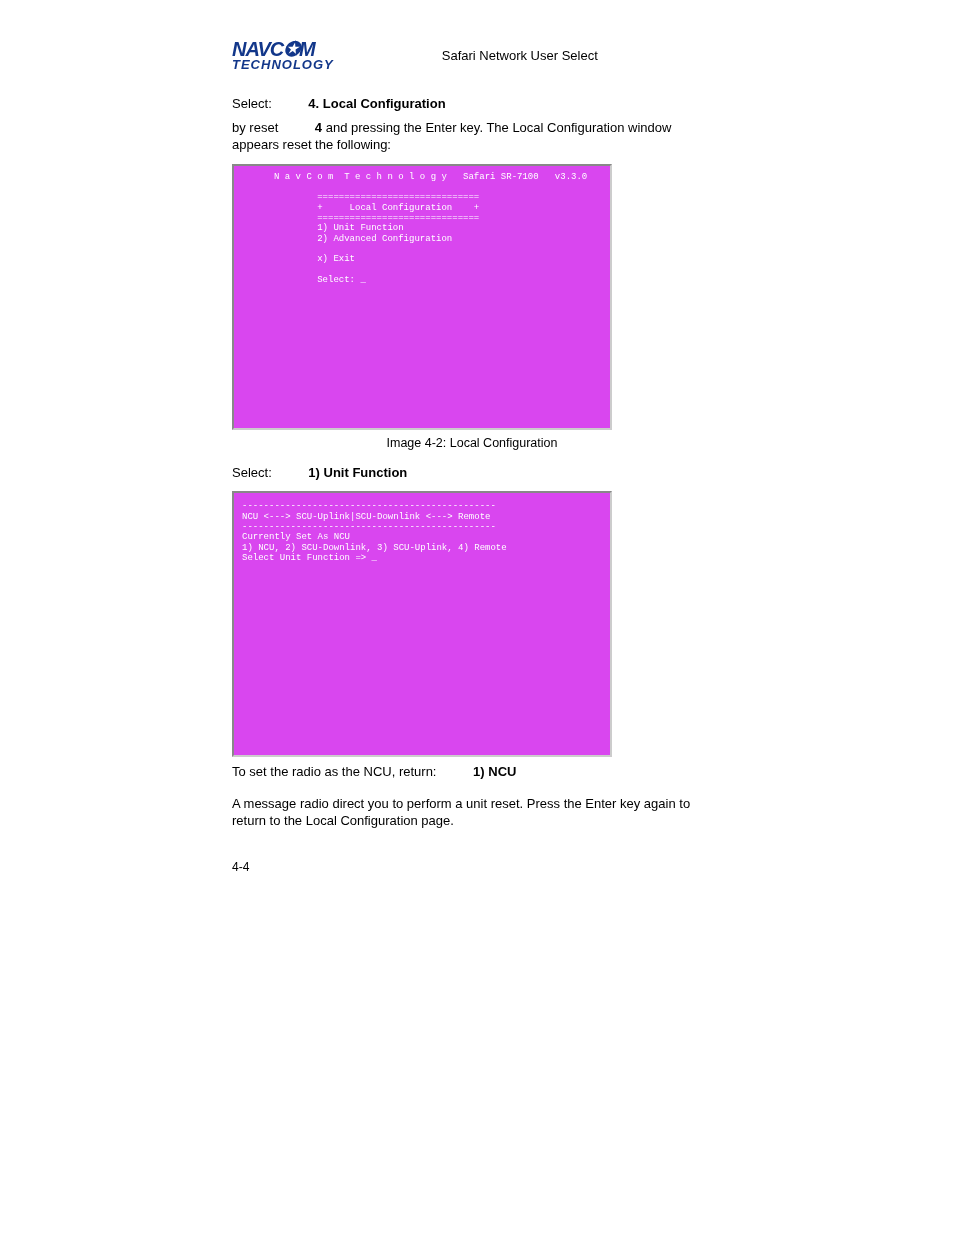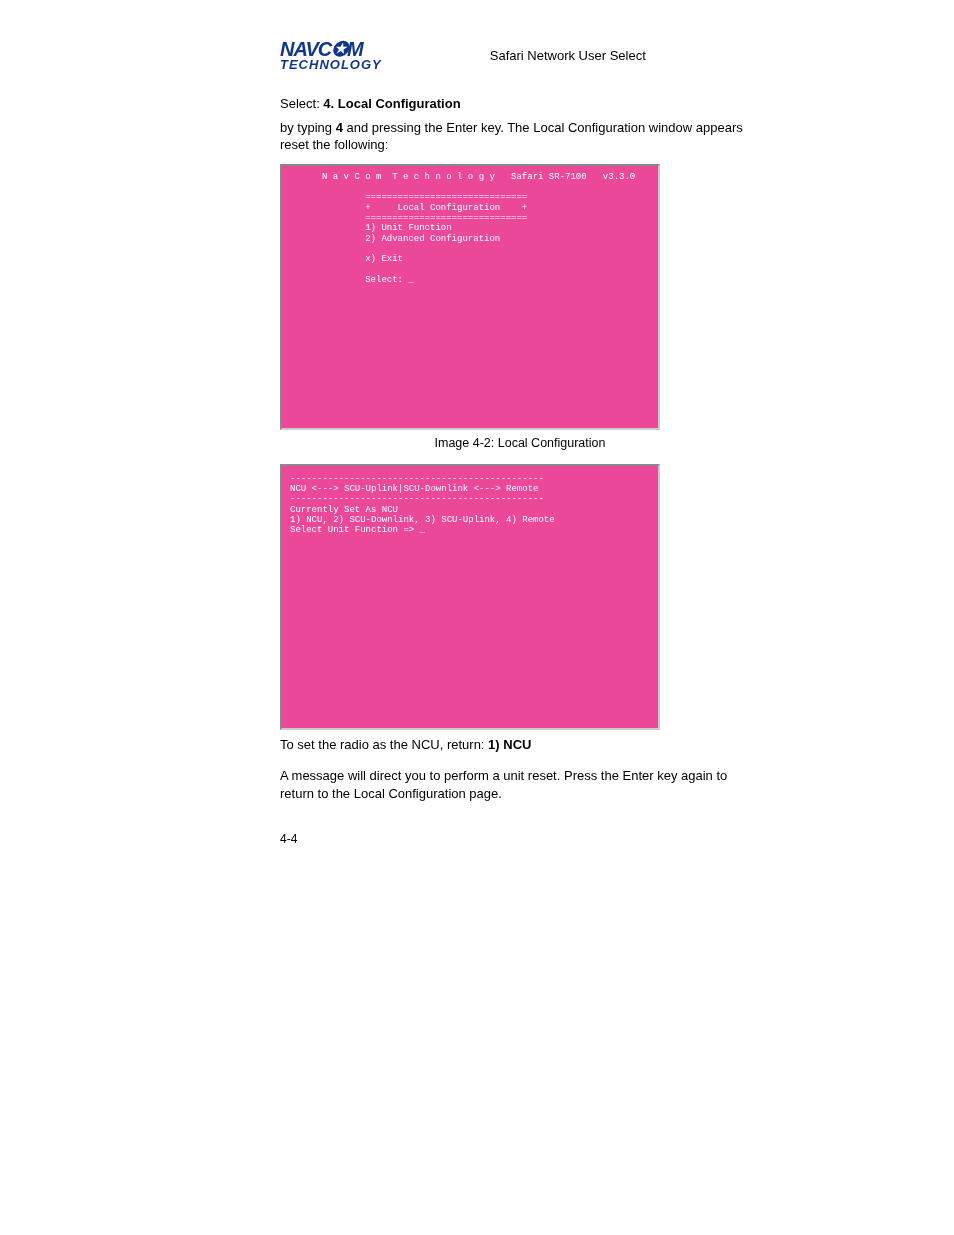--- a/index.html
+++ b/index.html
@@ -5,21 +5,21 @@
   body {
     margin: 0;
     padding: 0;
     background: #fff;
     font-family: Verdana, Geneva, sans-serif;
     font-size: 13px;
     color: #000;
     width: 954px;
   }
   .page {
-    padding: 40px 80px 40px 80px;
+    padding: 40px 80px 40px 32px;
     box-sizing: border-box;
     width: 836px;
   }
   .header-row {
     display: flex;
     align-items: center;
     margin-bottom: 24px;
     padding-left: 200px;
     gap: 108px;
   }
@@ -50,26 +50,27 @@
   .content {
     padding-left: 200px;
     width: 480px;
   }
   .para {
     margin: 0 0 6px 0;
     line-height: 1.35;
   }
   .bold {
     font-weight: bold;
+    margin-left: 33px;
   }
   .terminal {
     border: 2px solid #888;
     border-right-color: #ccc;
     border-bottom-color: #ccc;
-    background: #ec4899;
+    background: #d946ef;
     font-family: "Courier New", monospace;
     font-size: 9px;
     line-height: 1.15;
     color: #fff;
     white-space: pre;
     box-sizing: border-box;
     margin-top: 10px;
     margin-bottom: 6px;
   }
   .term1 {
@@ -105,48 +106,51 @@
     <div class="guide-title">Safari Network User Select</div>
   </div>
 
   <div class="content">
 
     <p class="para">
       <span>Select: </span><span class="bold">4. Local Configuration</span>
     </p>
 
     <p class="para">
-      <span>by typing </span><span class="bold">4</span><span> and pressing the Enter key. The Local Configuration window appears reset the following:</span>
+      <span>by reset </span><span class="bold">4</span><span> and pressing the Enter key. The Local Configuration window appears reset the following:</span>
     </p>
 
     <div class="terminal term1">N a v C o m  T e c h n o l o g y   Safari SR-7100   v3.3.0
 
         ==============================
         +     Local Configuration    +
         ==============================
         1) Unit Function
         2) Advanced Configuration
 
         x) Exit
 
         Select: _</div>
 
     <div class="caption">Image 4-2: Local Configuration</div>
 
+    <p class="para">
+      <span>Select: </span><span class="bold">1) Unit Function</span>
+    </p>
 
     <div class="terminal term2">-----------------------------------------------
 NCU &lt;---&gt; SCU-Uplink|SCU-Downlink &lt;---&gt; Remote
 -----------------------------------------------
 Currently Set As NCU
 1) NCU, 2) SCU-Downlink, 3) SCU-Uplink, 4) Remote
 Select Unit Function =&gt; _</div>
 
 
     <p class="para">
       <span>To set the radio as the NCU, return: </span><span class="bold">1) NCU</span>
     </p>
 
-    <p class="para" style="margin-top:14px;">A message will direct you to perform a unit reset. Press the Enter key again to return to the Local Configuration page.</p>
+    <p class="para" style="margin-top:14px;">A message radio direct you to perform a unit reset. Press the Enter key again to return to the Local Configuration page.</p>
 
     <div class="pagenum">4-4</div>
 
   </div>
 </div>
 
 </body></html>

